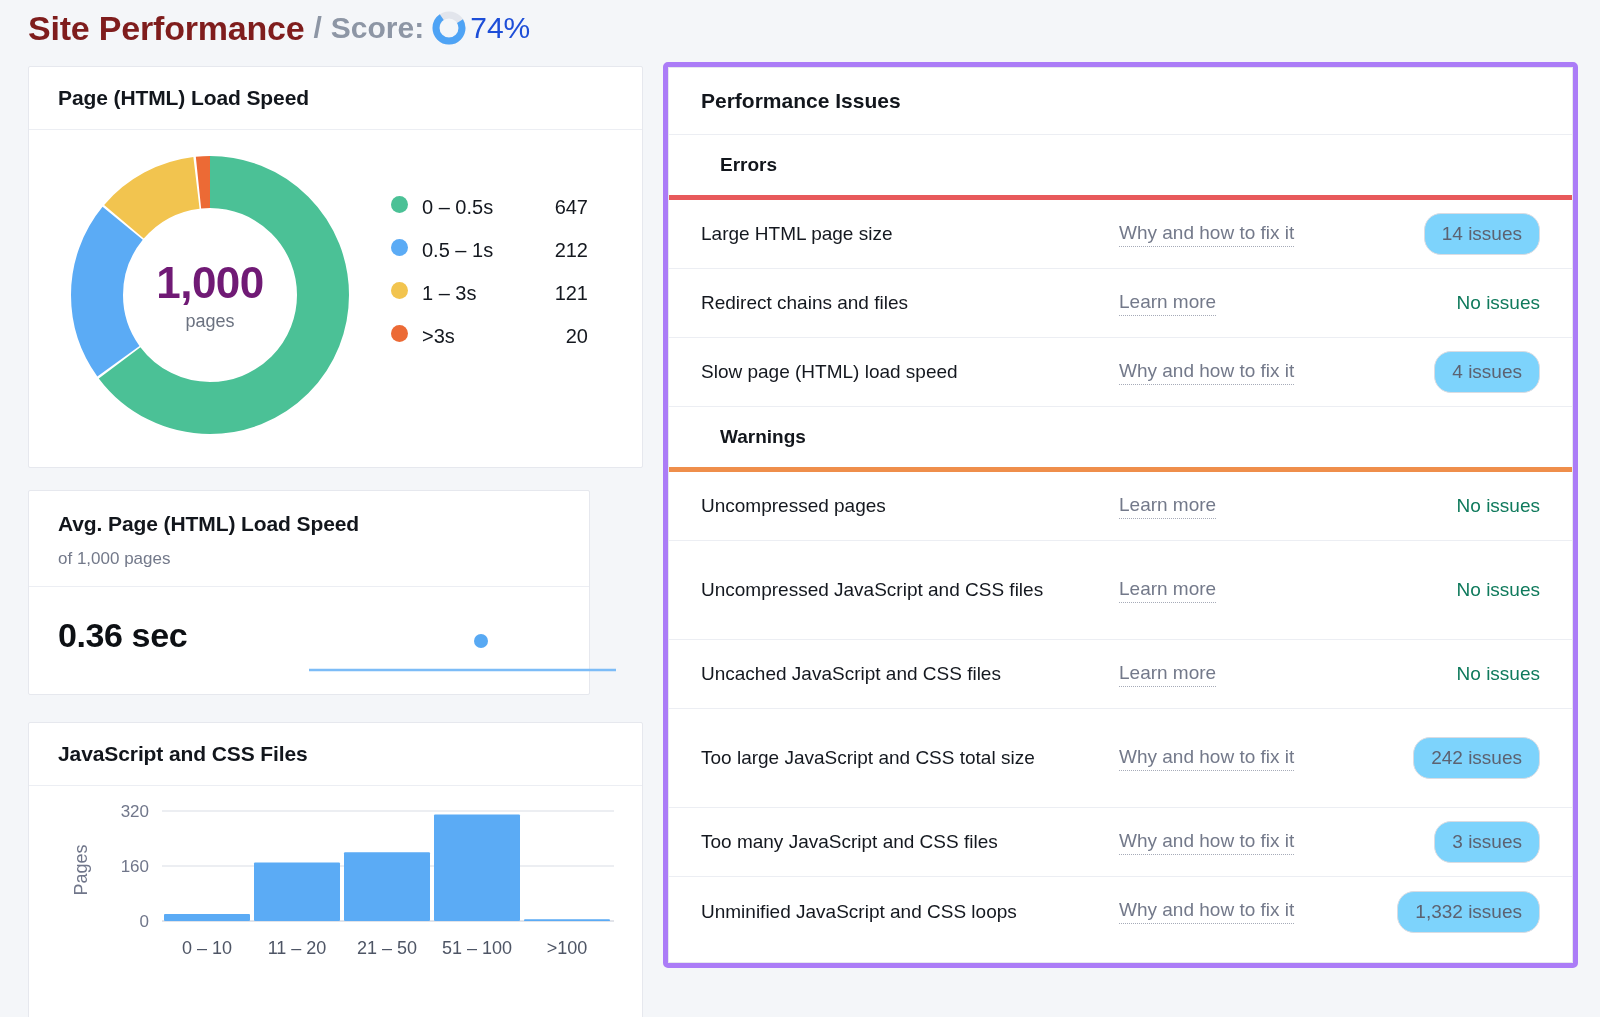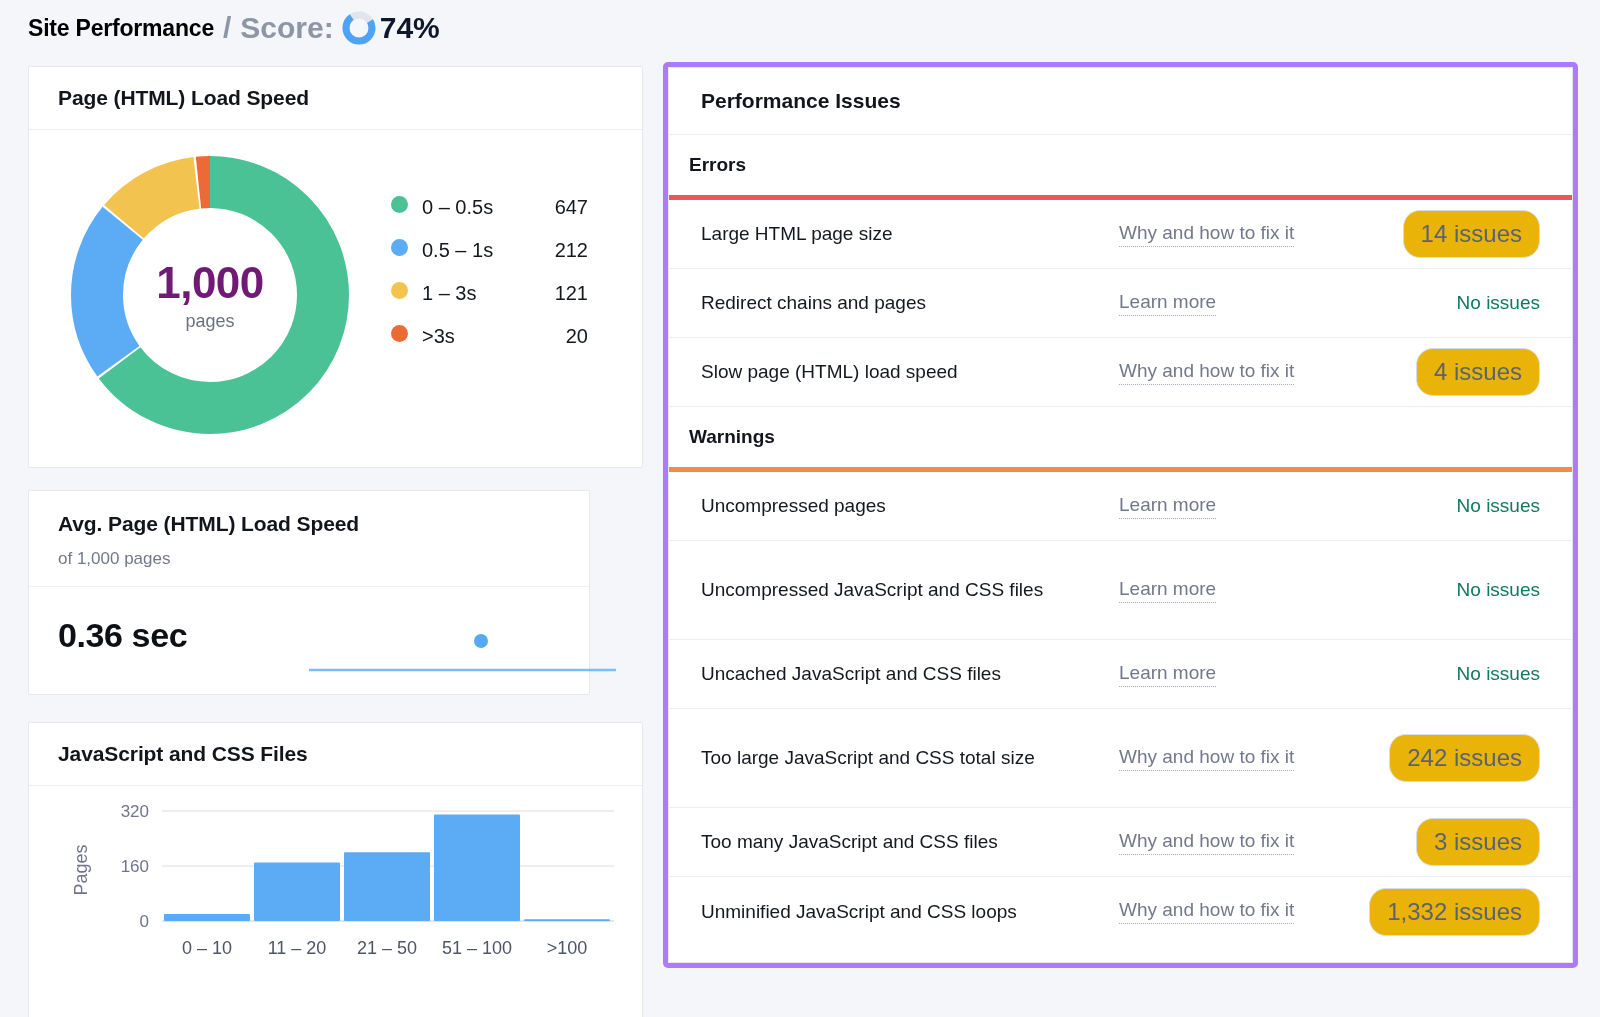--- a/index.html
+++ b/index.html
@@ -19,44 +19,44 @@
   
   #page-header {
     position: absolute;
     left: 28px;
     top: 6px;
     display: flex;
     align-items: center;
     height: 44px;
   }
   #page-header .title-main {
-    font-size: 23px;
-    font-weight: bold;
-    color: #000000;
+    font-size: 34px;
+    font-weight: bold;
+    color: #7f1d1d;
     letter-spacing: -0.2px;
   }
   #page-header .title-sep {
     font-size: 30px;
     font-weight: bold;
     color: #8d96a5;
     margin: 0 9px;
   }
   #page-header .title-score-label {
     font-size: 30px;
     font-weight: bold;
     color: #8d96a5;
   }
   #page-header .score-ring {
     margin: 0 2px 0 7px;
     display: block;
   }
   #page-header .score-value {
     font-size: 30px;
-    font-weight: bold;
-    color: #0f172a;
+    font-weight: normal;
+    color: #1d4ed8;
     margin-left: 1px;
   }
 
   
   .card {
     position: absolute;
     background: #ffffff;
     border: 1px solid #e6e8ee;
     border-radius: 2px;
     box-sizing: border-box;
@@ -204,21 +204,21 @@
   .panel-title {
     font-size: 21px;
     font-weight: bold;
     color: #12161c;
     text-align: right;
   }
   .group-head {
     height: 60px;
     display: flex;
     align-items: center;
-    padding-left: 20px;
+    padding-left: 51px;
     box-sizing: border-box;
   }
   .group-title {
     font-size: 19px;
     font-weight: bold;
     color: #12161c;
   }
   .group-rule { height: 5px; }
   .group-rule.errors { background: #e8595b; }
   .group-rule.warnings { background: #ef8e4b; }
@@ -251,23 +251,23 @@
     padding-bottom: 2px;
   }
   .issue-right {
     margin-left: auto;
     display: flex;
     align-items: center;
     justify-content: flex-end;
     flex: 0 0 auto;
   }
   .issue-badge {
-    font-size: 24px;
+    font-size: 19px;
     color: #5c6271;
-    background: #eab308;
+    background: #7dd3fc;
     border: 1px solid #d9dce3;
     border-radius: 17px;
     padding: 9px 17px;
     white-space: nowrap;
     cursor: pointer;
   }
   .issue-none {
     font-size: 19px;
     color: #0f7a5c;
     white-space: nowrap;
@@ -399,21 +399,21 @@
 
     <div class="issue-row">
       <span class="issue-name">Large HTML page size</span>
       <span class="issue-link">Why and how to fix it</span>
       <span class="issue-right">
         <span class="issue-badge">14 issues</span>
       </span>
     </div>
 
     <div class="issue-row">
-      <span class="issue-name">Redirect chains and pages</span>
+      <span class="issue-name">Redirect chains and files</span>
       <span class="issue-link">Learn more</span>
       <span class="issue-right">
         <span class="issue-none">No issues</span>
       </span>
     </div>
 
     <div class="issue-row">
       <span class="issue-name">Slow page (HTML) load speed</span>
       <span class="issue-link">Why and how to fix it</span>
       <span class="issue-right">

